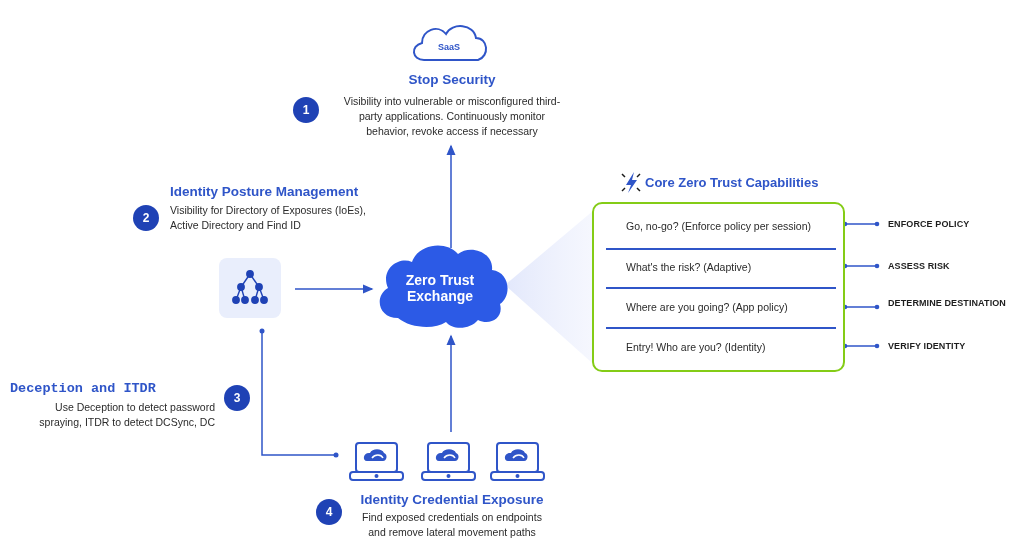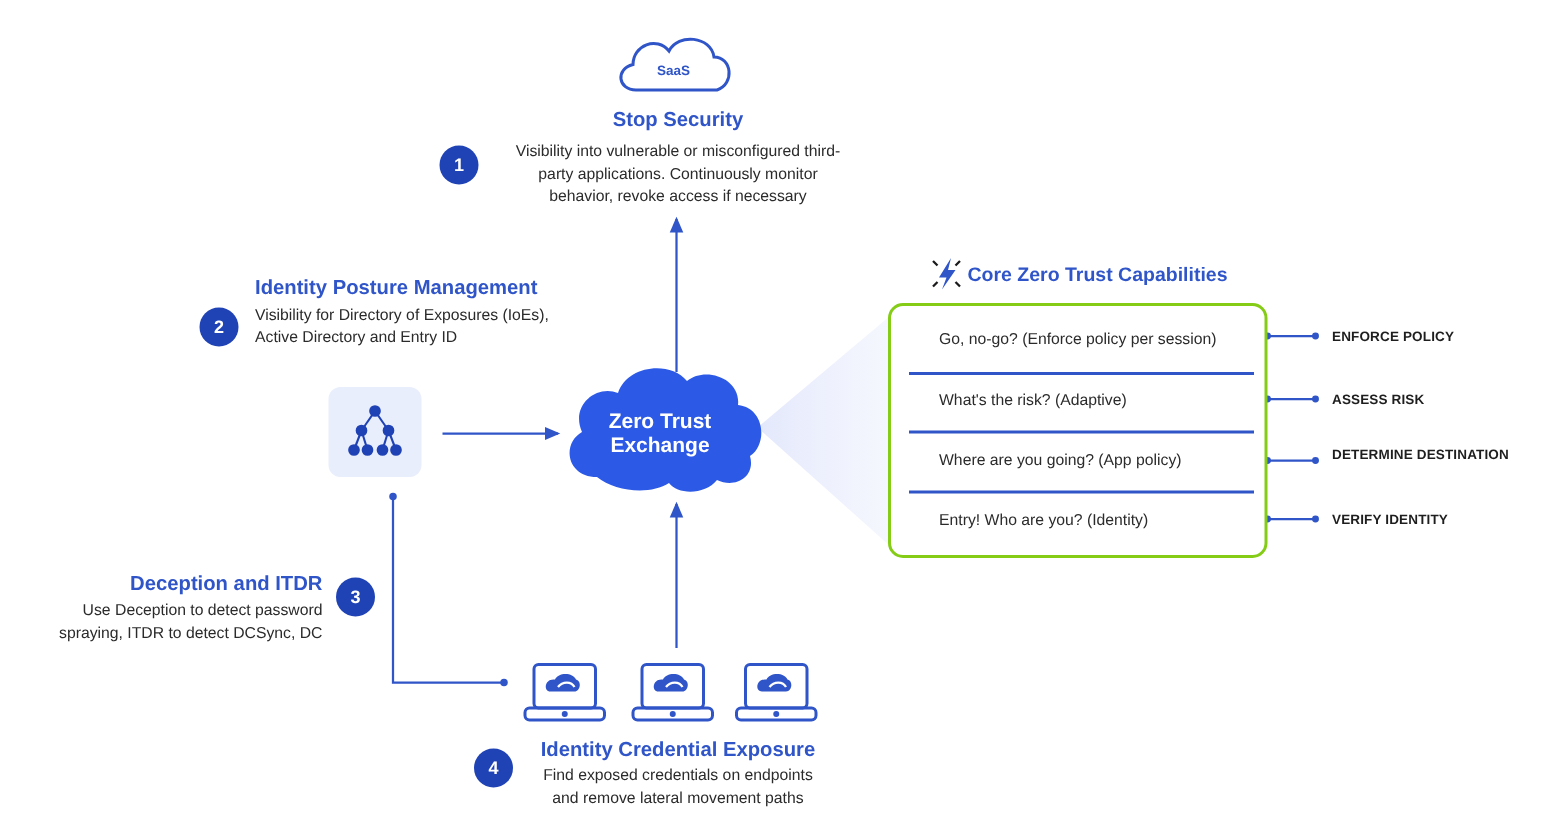--- a/index.html
+++ b/index.html
@@ -116,24 +116,24 @@
 <div class="abs body-text" style="left:330px; top:94px; width:244px; text-align:center;">
   <div>Visibility into vulnerable or misconfigured third-</div>
   <div>party applications. Continuously monitor</div>
   <div>behavior, revoke access if necessary</div>
 </div>
 
 <div class="abs badge" style="left:133px; top:205px;">2</div>
 <div class="abs title" style="left:170px; top:184px;">Identity Posture Management</div>
 <div class="abs body-text" style="left:170px; top:203px; width:260px;">
   <div>Visibility for Directory of Exposures (IoEs),</div>
-  <div>Active Directory and Entry ID</div>
+  <div>Active Directory and Find ID</div>
 </div>
 
-<div class="abs title" style="left:10px; top:381px; width:205px; text-align:right;">Deception and ITDR</div>
+<div class="abs title" style="left:10px; top:381px; width:205px; font-family:Liberation Mono, monospace;">Deception and ITDR</div>
 <div class="abs body-text" style="left:10px; top:400px; width:205px; text-align:right;">
   <div>Use Deception to detect password</div>
   <div>spraying, ITDR to detect DCSync, DC</div>
 </div>
 <div class="abs badge" style="left:224px; top:385px;">3</div>
 
 <div class="abs badge" style="left:316px; top:499px;">4</div>
 <div class="abs title" style="left:352px; top:492px; width:200px; text-align:center;">Identity Credential Exposure</div>
 <div class="abs body-text" style="left:346px; top:510px; width:212px; text-align:center;">
   <div>Find exposed credentials on endpoints</div>

